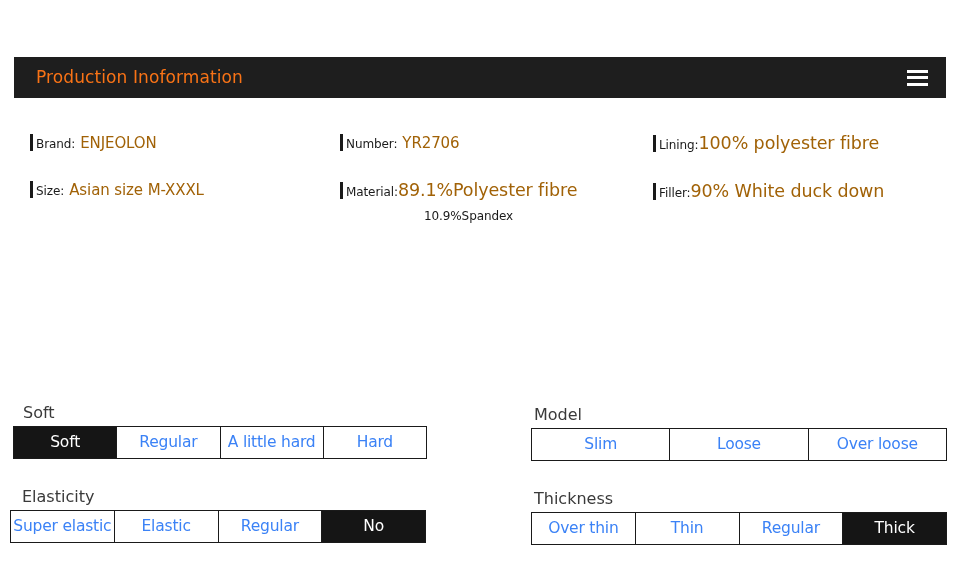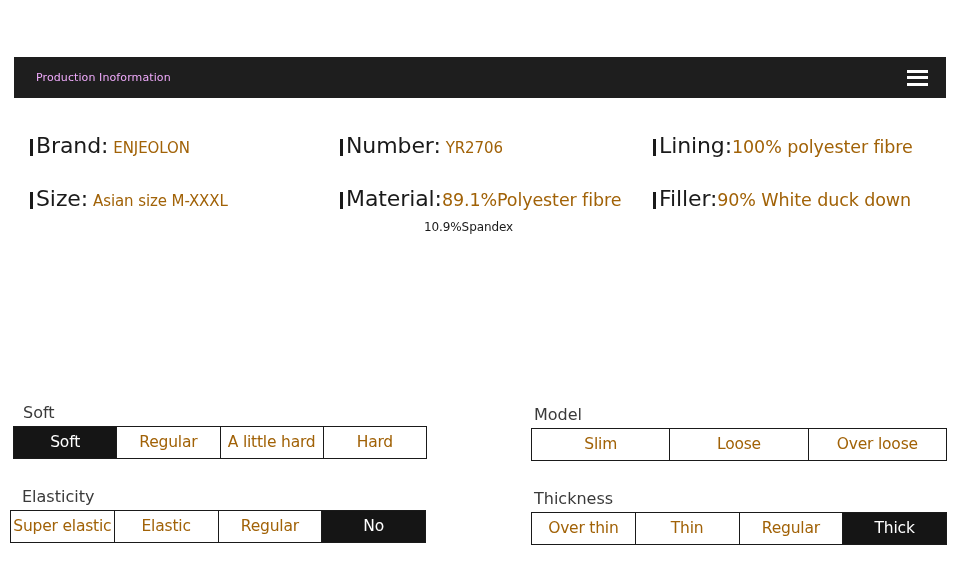--- a/index.html
+++ b/index.html
@@ -25,22 +25,22 @@
     width: 932px;
     height: 41px;
     background: #1e1e1e;
     display: flex;
     align-items: center;
     justify-content: space-between;
     box-sizing: border-box;
     padding: 0 18px 0 22px;
   }
   .header-title {
-    color: #f0abfc;
-    font-size: 11px;
+    color: #f97316;
+    font-size: 17px;
     font-weight: 400;
     letter-spacing: 0.1px;
     line-height: 1;
   }
   .hamburger-icon {
     width: 21px;
     height: 16px;
     display: flex;
     flex-direction: column;
     justify-content: space-between;
@@ -79,21 +79,21 @@
 
   .bar-marker {
     display: inline-block;
     width: 3px;
     height: 17px;
     background: #1a1a1a;
     vertical-align: -3px;
     margin-right: 3px;
   }
   .info-label {
-    font-size: 22px;
+    font-size: 12px;
     color: #1a1a1a;
     letter-spacing: -0.1px;
   }
   .info-value {
     font-size: 15px;
     color: #a16207;
     letter-spacing: -0.1px;
   }
   .info-value.gap { margin-left: 5px; }
   .info-value.big {
@@ -124,21 +124,21 @@
     border: 1px solid #1a1a1a;
     box-sizing: border-box;
     background: #ffffff;
   }
   .seg-cell {
     flex: 1 1 0;
     height: 31px;
     line-height: 31px;
     text-align: center;
     font-size: 15.5px;
-    color: #a16207;
+    color: #3b82f6;
     background: #ffffff;
     border-right: 1px solid #1a1a1a;
     box-sizing: border-box;
     white-space: nowrap;
     overflow: hidden;
     cursor: pointer;
     letter-spacing: -0.2px;
   }
   .seg-cell:last-child { border-right: none; }
   .seg-cell.selected {

